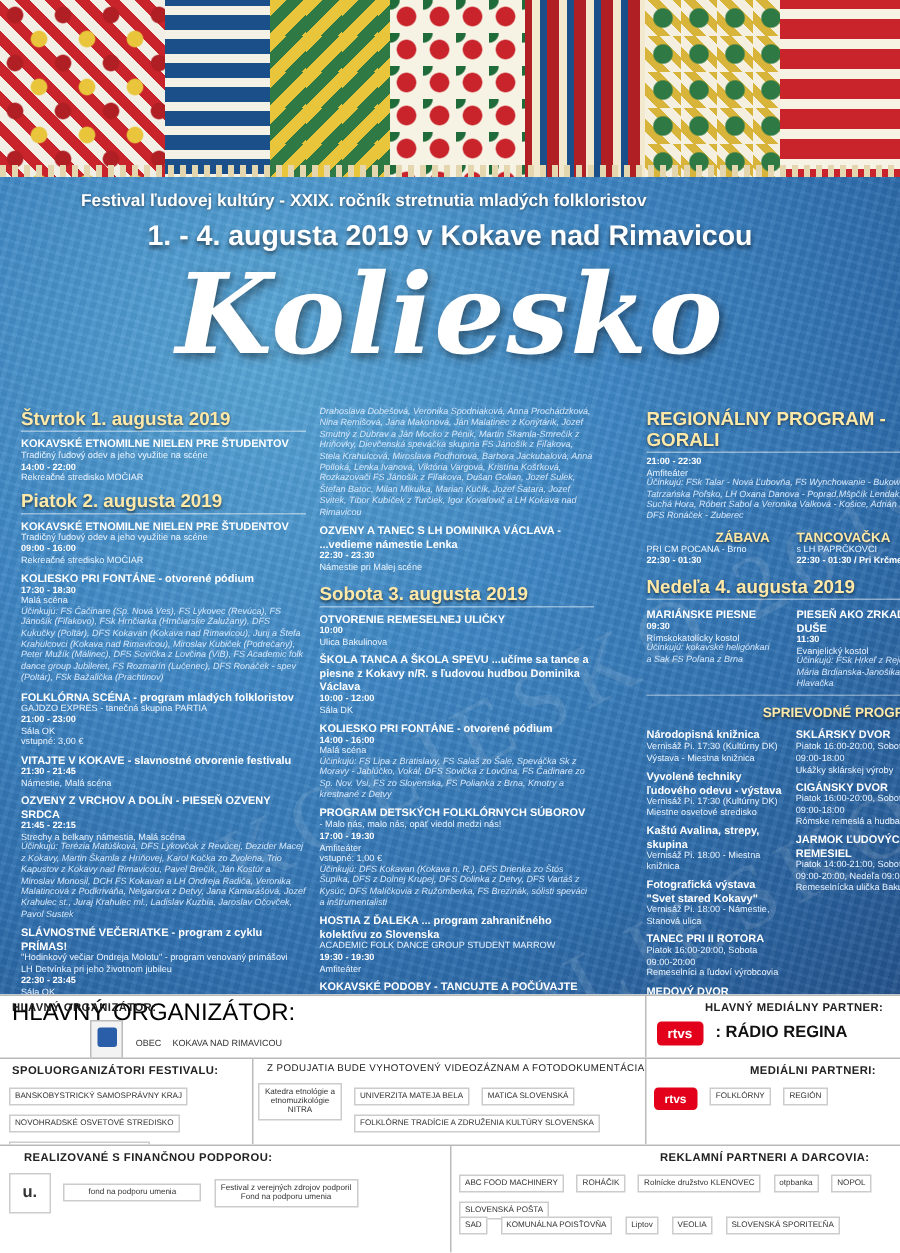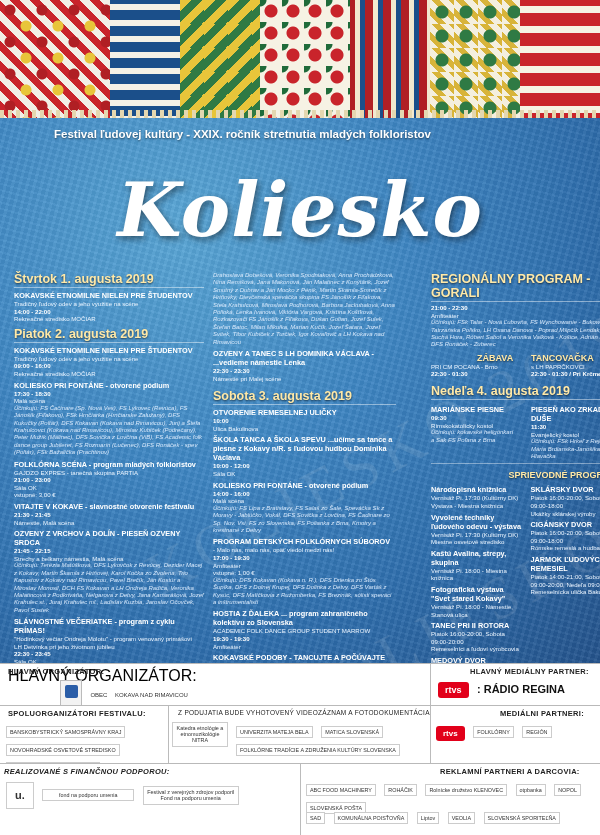--- a/index.html
+++ b/index.html
@@ -194,20 +194,21 @@
     <div class="patch p7"></div>
     <div class="folk-fringe"></div>
   </div>
 
   <div class="blue-area">
     <div class="watermark">KOLIESKO 2019</div>
     <div class="watermark two">KOLIESKO 2019</div>
   </div>
 
   <div class="fest-line">Festival ľudovej kultúry - XXIX. ročník stretnutia mladých folkloristov</div>
+  <div class="date-line">1. - 4. augusta 2019 v Kokave nad Rimavicou</div>
   <div class="brush-title">Koliesko</div>
 
   <div class="cols">
 
     <div class="col col-a">
       <div class="day-head">Štvrtok 1. augusta 2019</div>
       <div class="ev-title">KOKAVSKÉ ETNOMILNE NIELEN PRE ŠTUDENTOV</div>
       <div class="ev-line">Tradičný ľudový odev a jeho využitie na scéne</div>
       <div class="ev-line b">14:00 - 22:00</div>
       <div class="ev-line">Rekreačné stredisko MOČIAR</div>
@@ -418,21 +419,21 @@
     </div>
     <div class="hl" style="left:436px; top:16px; width:158px;">
       <span class="rtvs-pill" style="font-size:8px;">rtvs</span>
       <span class="logo-box" style="margin-left:4px;">FOLKLÓRNY</span>
       <span class="logo-box">REGIÓN</span>
     </div>
   </div>
 
   <div class="band row3">
     <div class="sep-v" style="left:300px;"></div>
-    <div class="hl band-label" style="left:4px; top:3px;font-style:italic;">REALIZOVANÉ S FINANČNOU PODPOROU:</div>
+    <div class="hl band-label" style="left:16px; top:3px;">REALIZOVANÉ S FINANČNOU PODPOROU:</div>
     <div class="hl band-label" style="left:440px; top:3px;">REKLAMNÍ PARTNERI A DARCOVIA:</div>
 
     <div class="hl" style="left:6px; top:18px; width:290px;">
       <span class="logo-box" style="font-size:11px; font-weight:bold; padding:6px 8px;">u.</span>
       <span class="logo-box" style="width:92px;">fond na podporu umenia</span>
       <span class="logo-box" style="width:96px;">Festival z verejných zdrojov podporil Fond na podporu umenia</span>
     </div>
 
     <div class="hl" style="left:306px; top:16px; width:290px;">
       <span class="logo-box">ABC FOOD MACHINERY</span>

